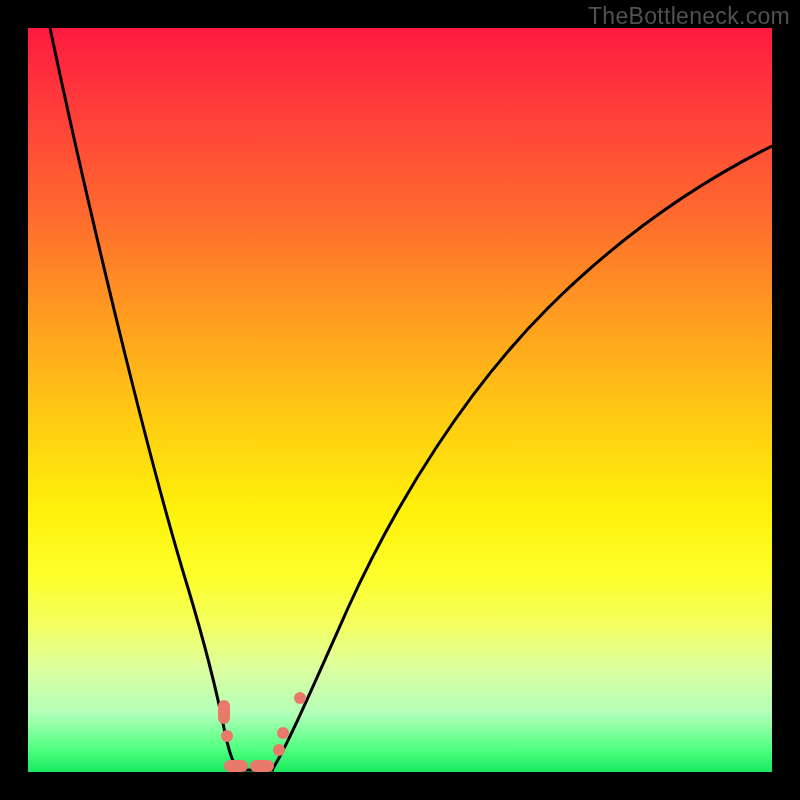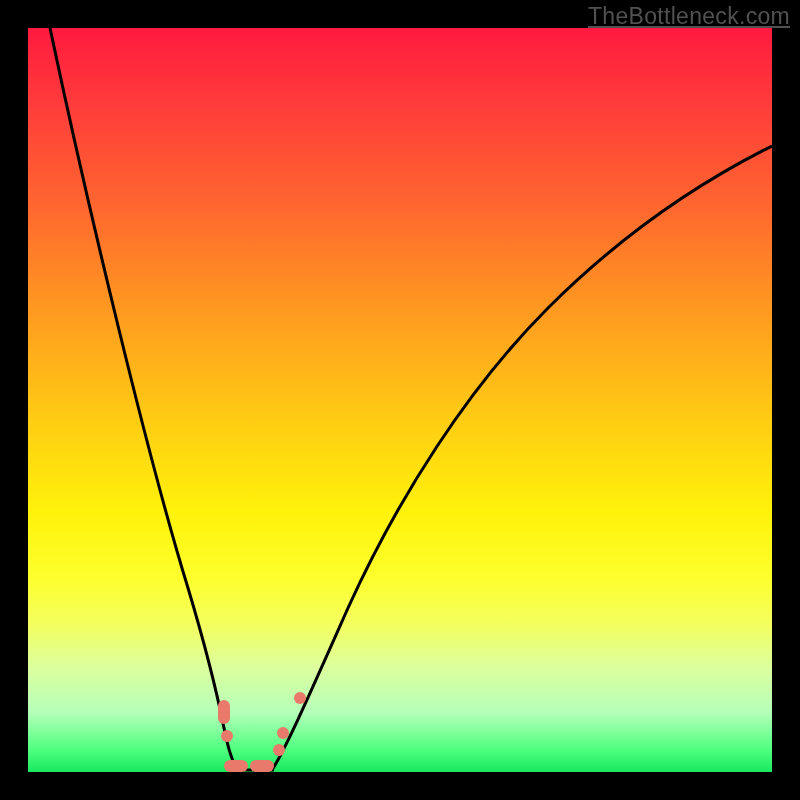--- a/index.html
+++ b/index.html
@@ -43,21 +43,20 @@
     overflow: hidden;
   }
   .watermark {
     position: absolute;
     top: 3px;
     right: 10px;
     color: #515151;
     font-size: 23px;
     font-weight: 500;
     letter-spacing: 0.3px;
-    text-decoration: underline;
   }
   svg.curve {
     position: absolute;
     left: 0;
     top: 0;
     width: 744px;
     height: 744px;
   }
   .dot {
     position: absolute;

